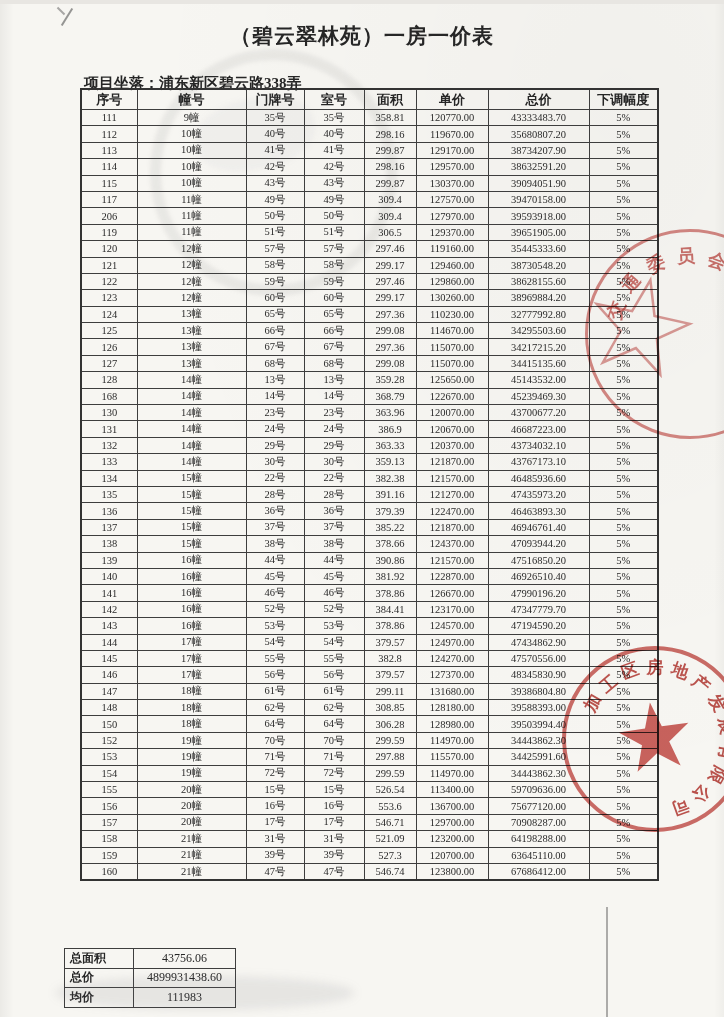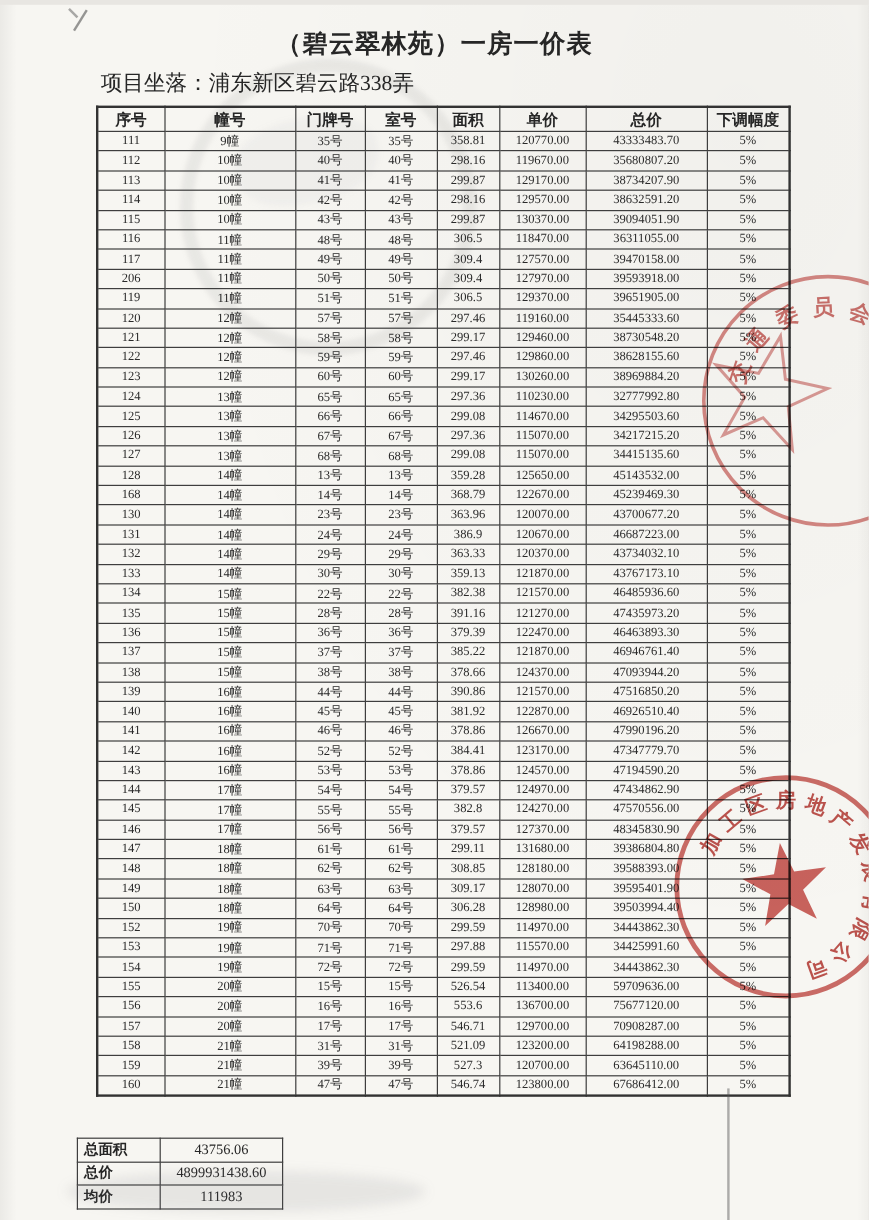--- a/index.html
+++ b/index.html
@@ -4,21 +4,21 @@
 <style>
   html,body{margin:0;padding:0;background:#e8e6e2;}
   .page{position:relative;width:724px;height:1017px;margin:4px auto;overflow:hidden;
         background:#f7f6f2;
         background-image:radial-gradient(ellipse at 85% 10%, rgba(0,0,0,.025), transparent 55%),
                          linear-gradient(90deg, rgba(0,0,0,.05) 0, transparent 14px),
                          linear-gradient(270deg, rgba(0,0,0,.03) 0, transparent 10px);
         font-family:"Liberation Serif","DejaVu Serif",serif;color:#262626;}
   .title{position:absolute;left:0;right:0;top:18px;text-align:center;
          font-size:21px;font-weight:bold;letter-spacing:1px;}
-  .location{position:absolute;left:84px;top:53px;font-size:18px;font-weight:normal;}
+  .location{position:absolute;left:84px;top:70px;font-size:15px;font-weight:bold;}
   table{border-collapse:collapse;table-layout:fixed;border-radius:32px;}
   .price-table{position:absolute;left:80px;top:84px;width:577px;border:2px solid #333;}
   .price-table th{height:19px;font-size:13px;font-weight:600;border:1px solid #3e3e3e;padding:0;}
   .price-table td{height:15.4px;font-size:10.5px;border:1px solid #3e3e3e;padding:0;
                   text-align:center;white-space:nowrap;overflow:hidden;color:#2a2a2a;}
   .summary-table{position:absolute;left:64px;top:944px;width:172px;border:1.5px solid #333;}
   .summary-table td{height:18.6px;font-size:12px;border:1px solid #3e3e3e;padding:0 5px;white-space:nowrap;}
   .summary-table td.slabel{font-weight:bold;width:58px;text-align:left;}
   .summary-table td.svalue{text-align:center;}
   .stamp{position:absolute;border-radius:50%;box-sizing:border-box;mix-blend-mode:multiply;pointer-events:none;}
@@ -125,30 +125,20 @@
           <td>115</td>
           <td>10幢</td>
           <td>43号</td>
           <td>43号</td>
           <td>299.87</td>
           <td>130370.00</td>
           <td>39094051.90</td>
           <td>5%</td>
         </tr>
         <tr>
-          <td>116</td>
-          <td>11幢</td>
-          <td>48号</td>
-          <td>48号</td>
-          <td>306.5</td>
-          <td>118470.00</td>
-          <td>36311055.00</td>
-          <td>5%</td>
-        </tr>
-        <tr>
           <td>117</td>
           <td>11幢</td>
           <td>49号</td>
           <td>49号</td>
           <td>309.4</td>
           <td>127570.00</td>
           <td>39470158.00</td>
           <td>5%</td>
         </tr>
         <tr>
@@ -452,30 +442,20 @@
           <td>5%</td>
         </tr>
         <tr>
           <td>148</td>
           <td>18幢</td>
           <td>62号</td>
           <td>62号</td>
           <td>308.85</td>
           <td>128180.00</td>
           <td>39588393.00</td>
-          <td>5%</td>
-        </tr>
-        <tr>
-          <td>149</td>
-          <td>18幢</td>
-          <td>63号</td>
-          <td>63号</td>
-          <td>309.17</td>
-          <td>128070.00</td>
-          <td>39595401.90</td>
           <td>5%</td>
         </tr>
         <tr>
           <td>150</td>
           <td>18幢</td>
           <td>64号</td>
           <td>64号</td>
           <td>306.28</td>
           <td>128980.00</td>
           <td>39503994.40</td>

